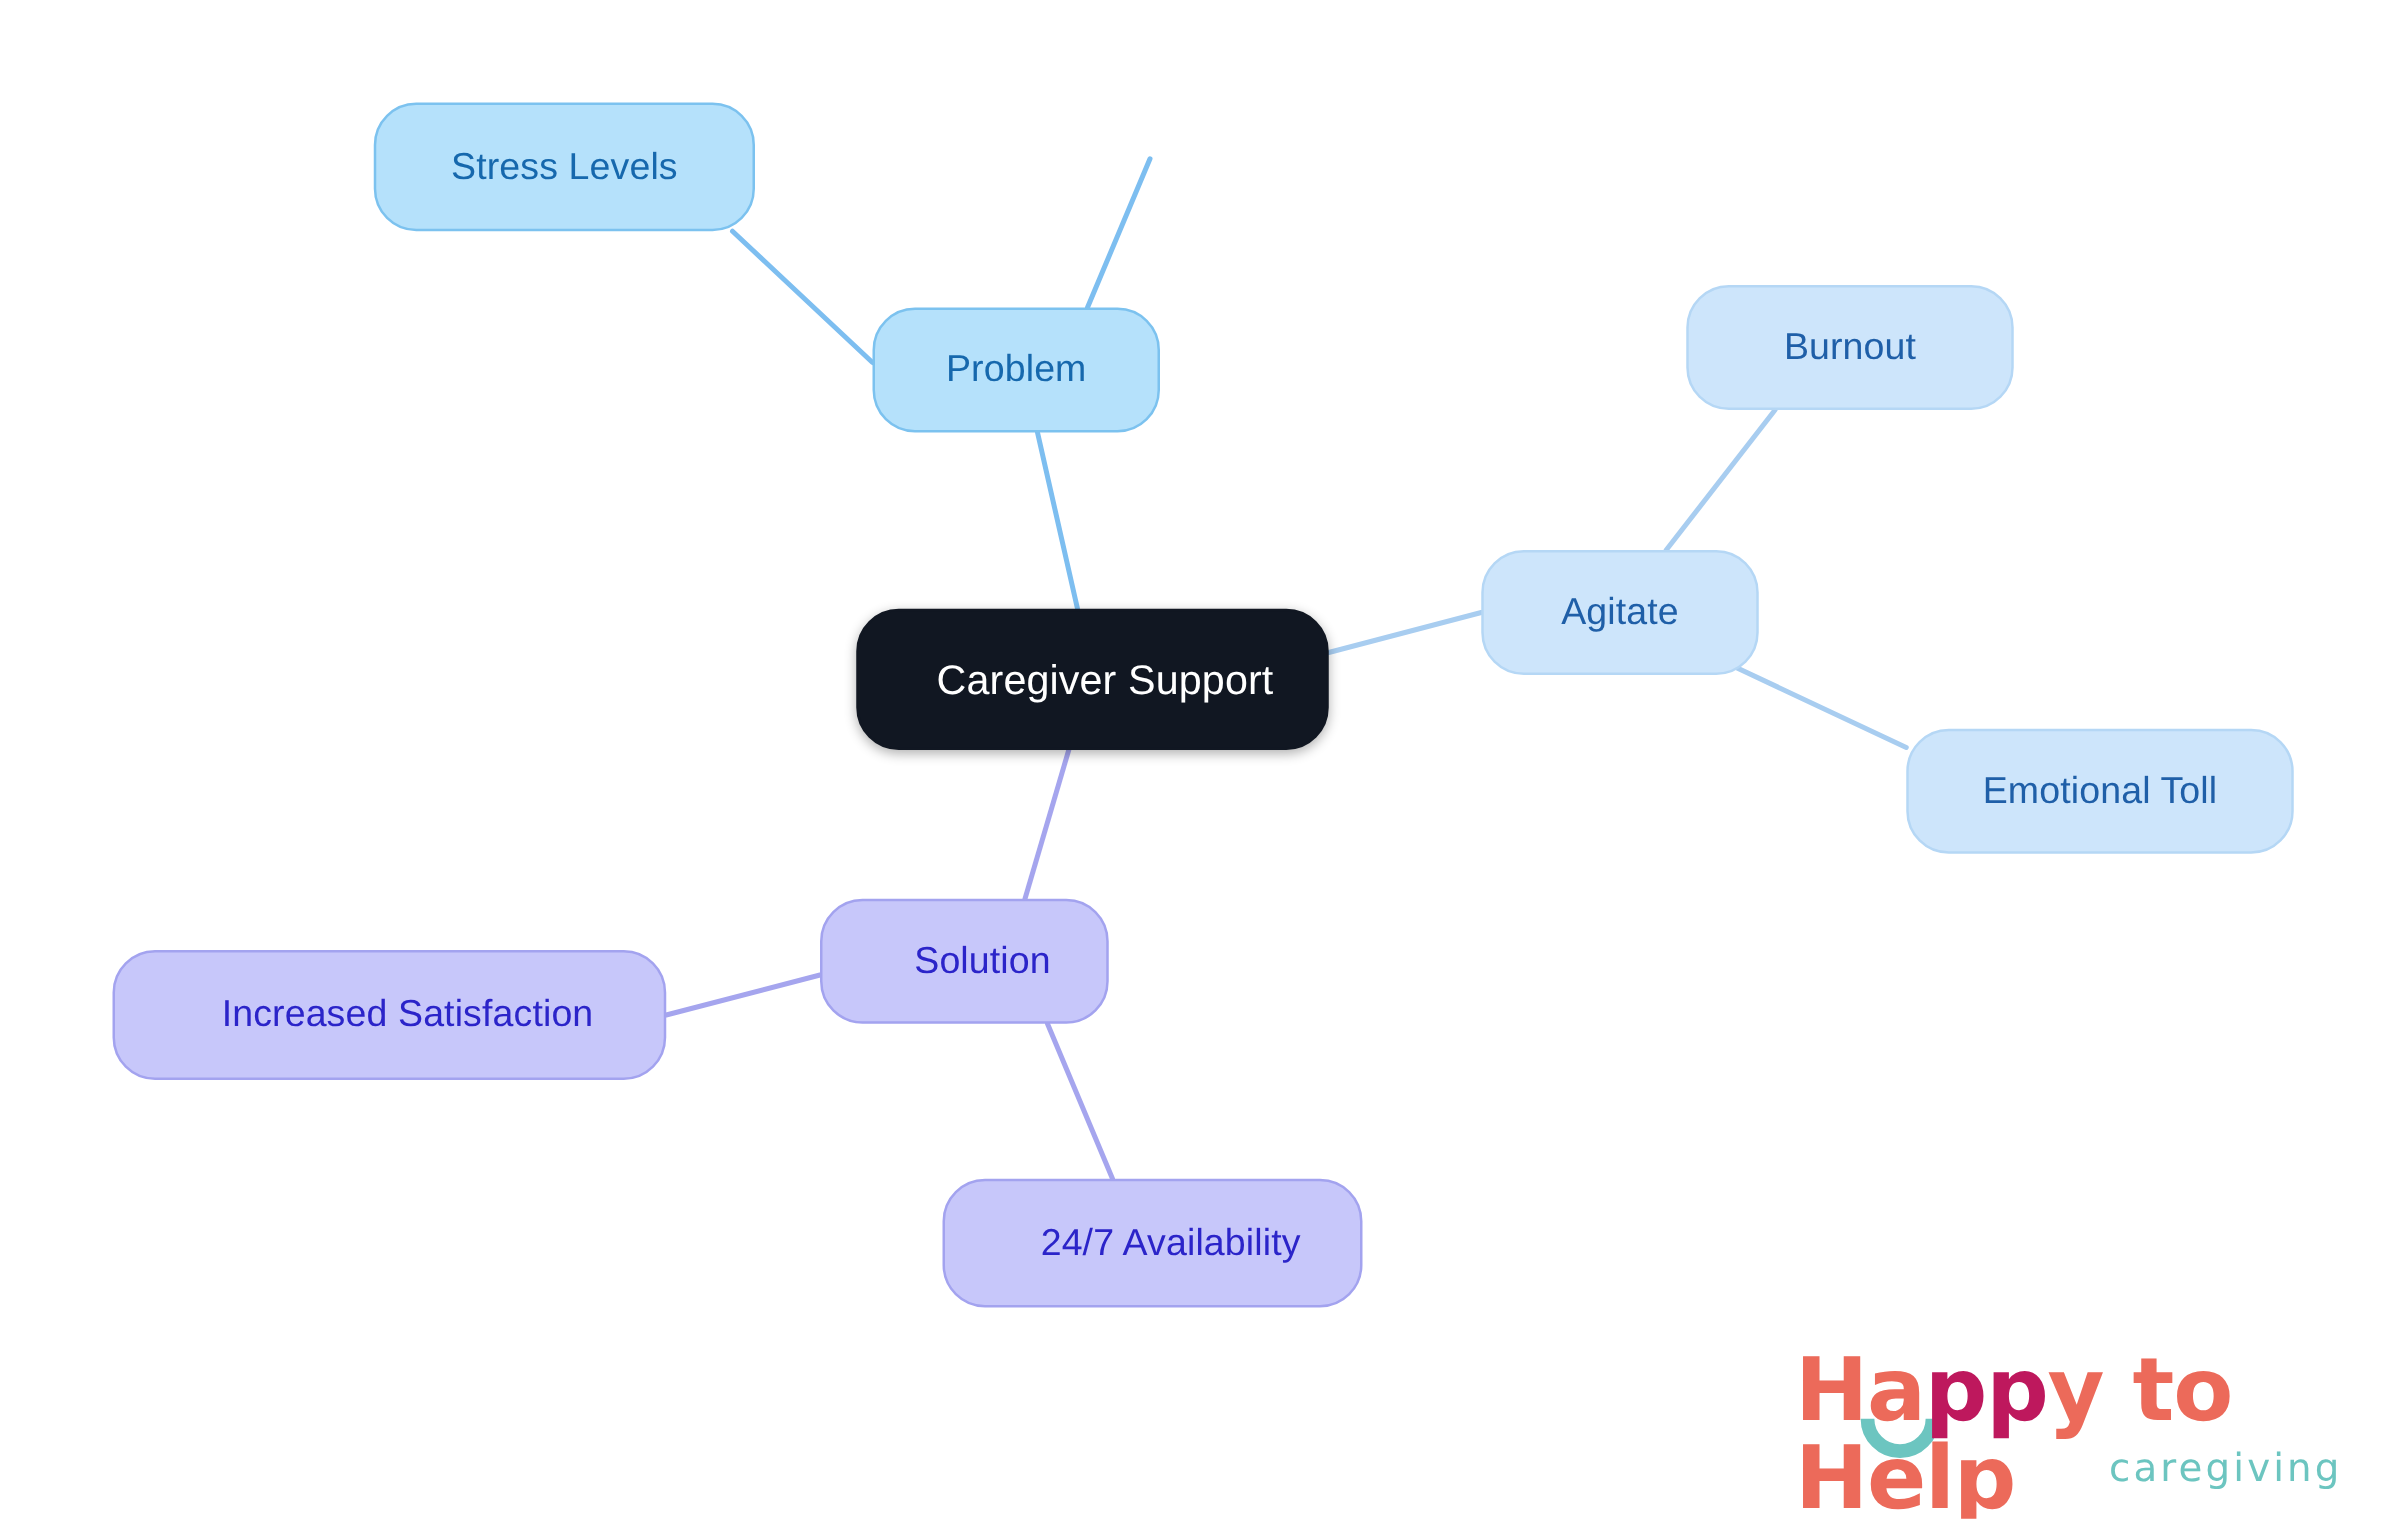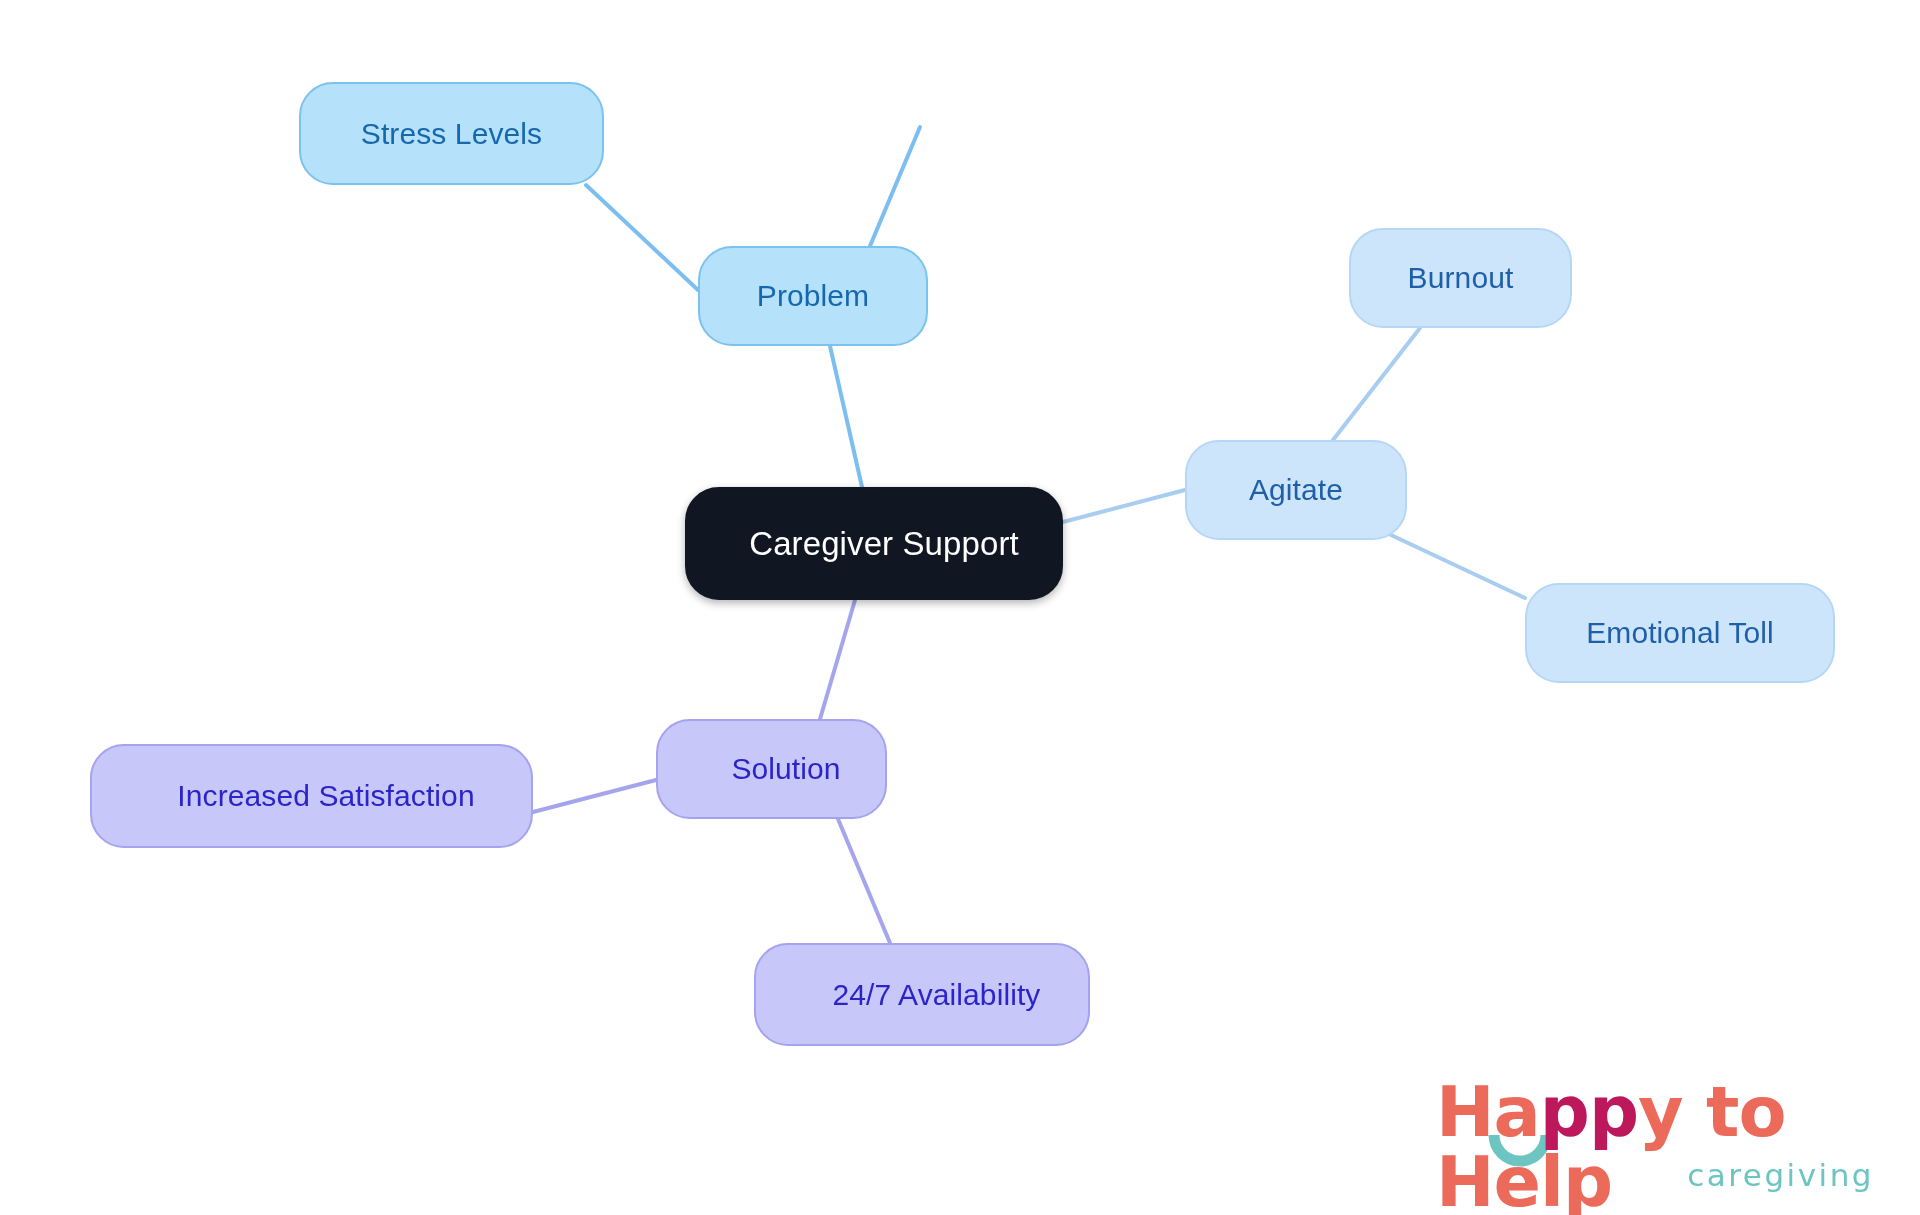--- a/index.html
+++ b/index.html
@@ -149,33 +149,33 @@
 
   <div class="node node-problem" style="left:299px; top:82px; width:305px; height:103px;">
     <span>Stress Levels</span>
   </div>
 
 
   <div class="node node-agitate" style="left:1185px; top:440px; width:222px; height:100px;text-align:right;">
     <span>Agitate</span>
   </div>
 
-  <div class="node node-agitate" style="left:1349px; top:228px; width:223px; height:100px;">
+  <div class="node node-agitate" style="left:1349px; top:228px; width:262px; height:100px;">
     <span>Burnout</span>
   </div>
 
   <div class="node node-agitate" style="left:1525px; top:583px; width:310px; height:100px;">
     <span>Emotional Toll</span>
   </div>
 
   <div class="node node-solution" style="left:656px; top:719px; width:231px; height:100px;">
     <span>Solution</span>
   </div>
 
-  <div class="node node-solution" style="left:90px; top:744px; width:443px; height:104px;">
+  <div class="node node-solution" style="left:90px; top:760px; width:443px; height:104px;">
     <span>Increased Satisfaction</span>
   </div>
 
   <div class="node node-solution" style="left:754px; top:943px; width:336px; height:103px;">
     <span>24/7 Availability</span>
   </div>
 
   <div id="brand-logo">
     <svg width="440" height="118" viewBox="0 0 440 118" xmlns="http://www.w3.org/2000/svg">
       <path d="M 58 58 a 26 26 0 0 0 52 0" stroke="#6cc5c0" stroke-width="11" fill="none" stroke-linecap="butt"></path>

